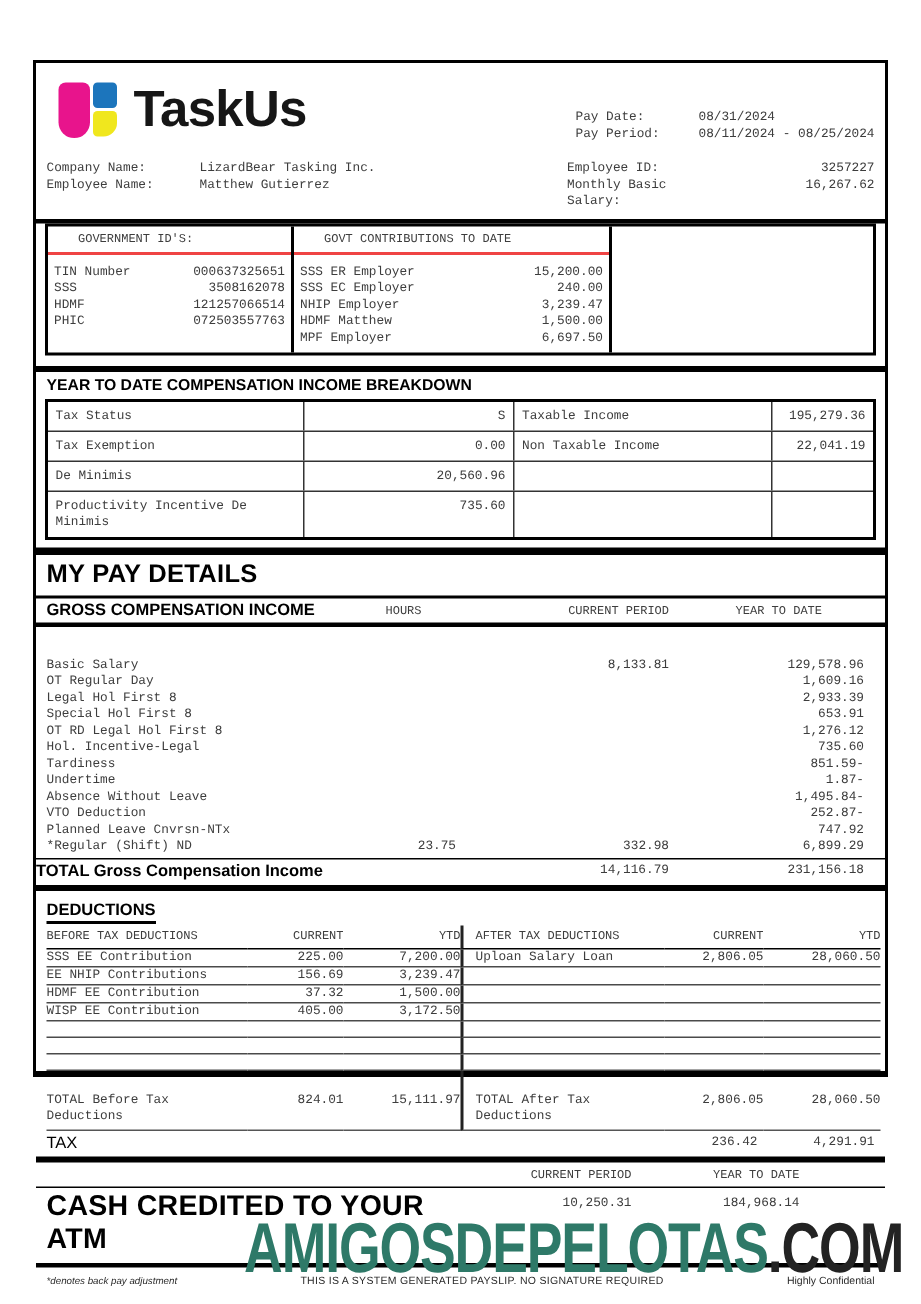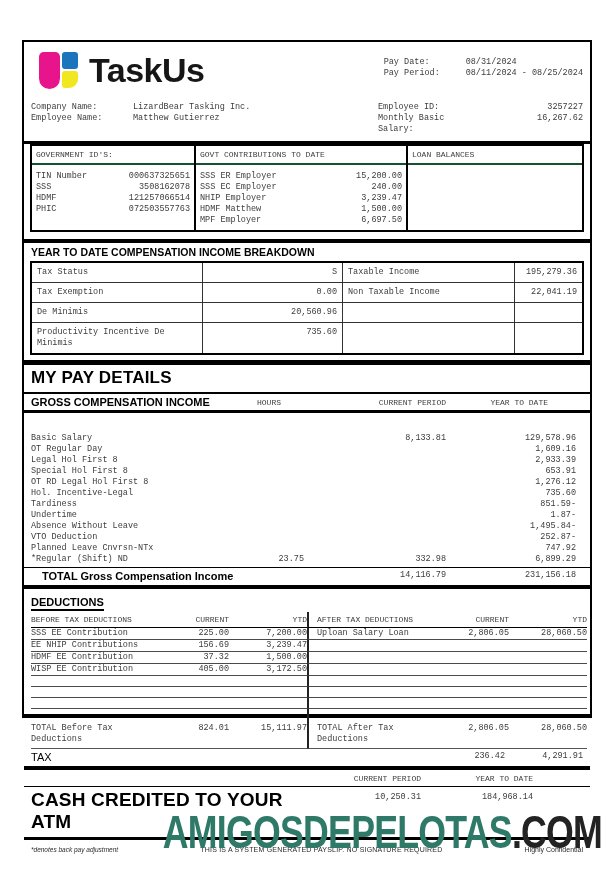--- a/index.html
+++ b/index.html
@@ -19,39 +19,39 @@
   .bar5 { height:5px; background:#000; flex:none; }
 
   
   .doc-header { padding:9px 7px 2px 7px; display:flex; justify-content:space-between; }
   .logo { display:flex; align-items:center; gap:10px; margin-left:8px; }
   .logo-mark { position:relative; width:40px; height:37px; }
   .lm-pink { position:absolute; left:0; top:0; width:21px; height:37px; background:#E8148C; border-radius:5px 5px 11px 11px; }
   .lm-blue { position:absolute; left:23px; top:0; width:16px; height:17px; background:#1C75BC; border-radius:3px; }
   .lm-yellow { position:absolute; left:23px; top:19px; width:16px; height:17px; background:#F0E71E; border-radius:3px 3px 9px 3px; }
   .logo-text { font-size:34px; font-weight:bold; letter-spacing:-0.5px; color:#161616; }
-  .paydate { margin-top:6px; }
+  .paydate { margin-top:22px; }
   .pd-row { display:flex; }
   .pd-row .lbl { width:82px; }
   .company-row { padding:10px 7px 6px 7px; display:flex; justify-content:space-between; }
   .kv-row { display:flex; }
   .kv-row .lbl { width:102px; }
   .right-block { width:205px; }
   .right-block .kv-row { justify-content:space-between; }
   .right-block .val { text-align:right; }
 
   
   .sec-title-lg { font-size:17px; font-weight:900; letter-spacing:0.2px; padding:3px 7px 4px 7px; color:#000; }
   .sec-title-sm { font-size:10.5px; font-weight:bold; padding:3px 7px 3px 7px; color:#000; }
 
   
   .ed-table { margin:0 6px 7px 6px; border:2px solid #000; display:grid; grid-template-columns:162px 212px 1fr; }
   .ed-col { display:flex; flex-direction:column; }
   .ed-col + .ed-col { border-left:2px solid #000; }
-  .ed-head { border-bottom:2px solid #14532d; padding:3px 4px; font-size:8px; }
+  .ed-head { border-bottom:2px solid #ef4444; padding:3px 20px; font-size:8px; }
   .ed-body { padding:6px 4px 4px 4px; }
   .ed-line { display:flex; justify-content:space-between; }
 
   
   .ytd-table { margin:0 6px 5px 6px; border:2px solid #000; }
   .ytd-row { display:grid; grid-template-columns:170px 140px 172px 1fr; }
   .ytd-row + .ytd-row { border-top:1.5px solid #333; }
   .ytd-cell { padding:4px 5px; min-height:17px; }
   .ytd-cell + .ytd-cell { border-left:1.5px solid #333; }
   .num { text-align:right; }
@@ -59,21 +59,21 @@
   
   .line15 { height:1.5px; background:#000; flex:none; }
   .gross-head { display:grid; grid-template-columns:1fr 70px 142px 130px; padding:2px 14px 2px 7px; align-items:end; }
   .gross-title { font-size:11px; font-weight:900; }
   .gh { font-size:8px; }
   .gh.hours { text-align:center; }
   .gh.cur { text-align:right; }
   .gh.ytd { text-align:right; padding-right:28px; }
   .g-rows { padding:20px 14px 2px 7px; }
   .g-row { display:grid; grid-template-columns:1fr 70px 142px 130px; }
-  .g-total { display:grid; grid-template-columns:1fr 70px 142px 130px; padding:2px 14px 3px 18px; border-top:1.5px solid #000; align-items:center; }
+  .g-total { display:grid; grid-template-columns:1fr 70px 142px 130px; padding:2px 14px 3px 0; border-top:1.5px solid #000; align-items:center; }
   .g-total .t-lbl { font-size:11px; font-weight:900; }
 
   
   .ded-title { padding:3px 7px 1px 7px; }
   .ded-title span { display:inline-block; font-size:11px; font-weight:900; border-bottom:2px solid #000; padding-bottom:1px; }
   .ded-grid { margin:0 7px; }
   .d-row { display:grid; grid-template-columns:134px 64px 78px 136px 66px 78px; }
   .dc { min-height:11px; }
   .dc.bl { border-left:2px solid #222; padding-left:8px; }
   .d-head .dc { font-size:8px; border-bottom:1.5px solid #000; padding-top:2px; padding-bottom:2px; }
@@ -197,21 +197,20 @@
           <span>HDMF Matthew</span>
           <span class="num">1,500.00</span>
         </div>
         <div class="ed-line">
           <span>MPF Employer</span>
           <span class="num">6,697.50</span>
         </div>
       </div>
     </div>
     <div class="ed-col">
-      <div class="ed-head">LOAN BALANCES</div>
       <div class="ed-body"></div>
     </div>
   </div>
 
   <div class="bar4"></div>
 
   <div class="sec-title-sm">YEAR TO DATE COMPENSATION INCOME BREAKDOWN</div>
   <div class="ytd-table mono">
     <div class="ytd-row">
       <div class="ytd-cell">Tax Status</div>

